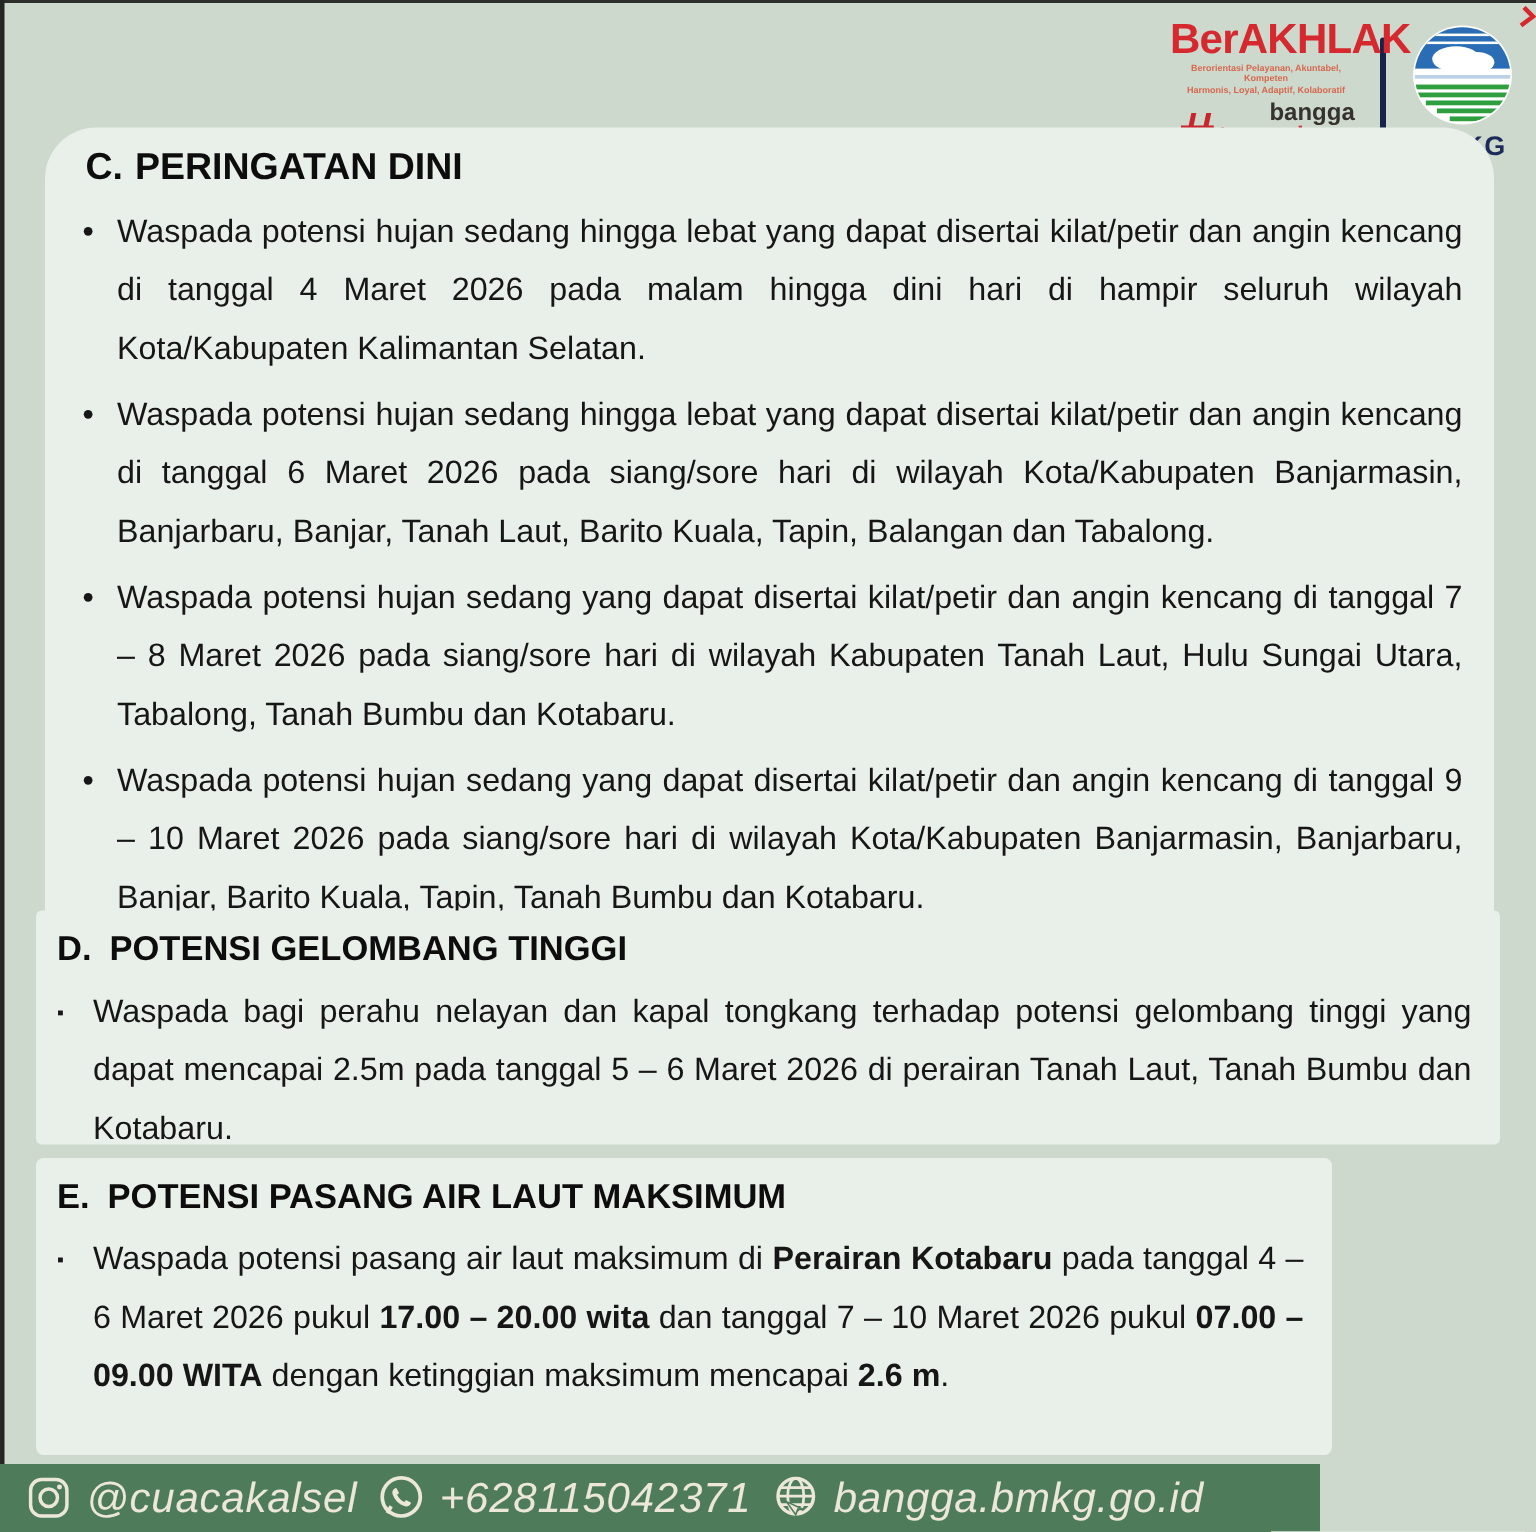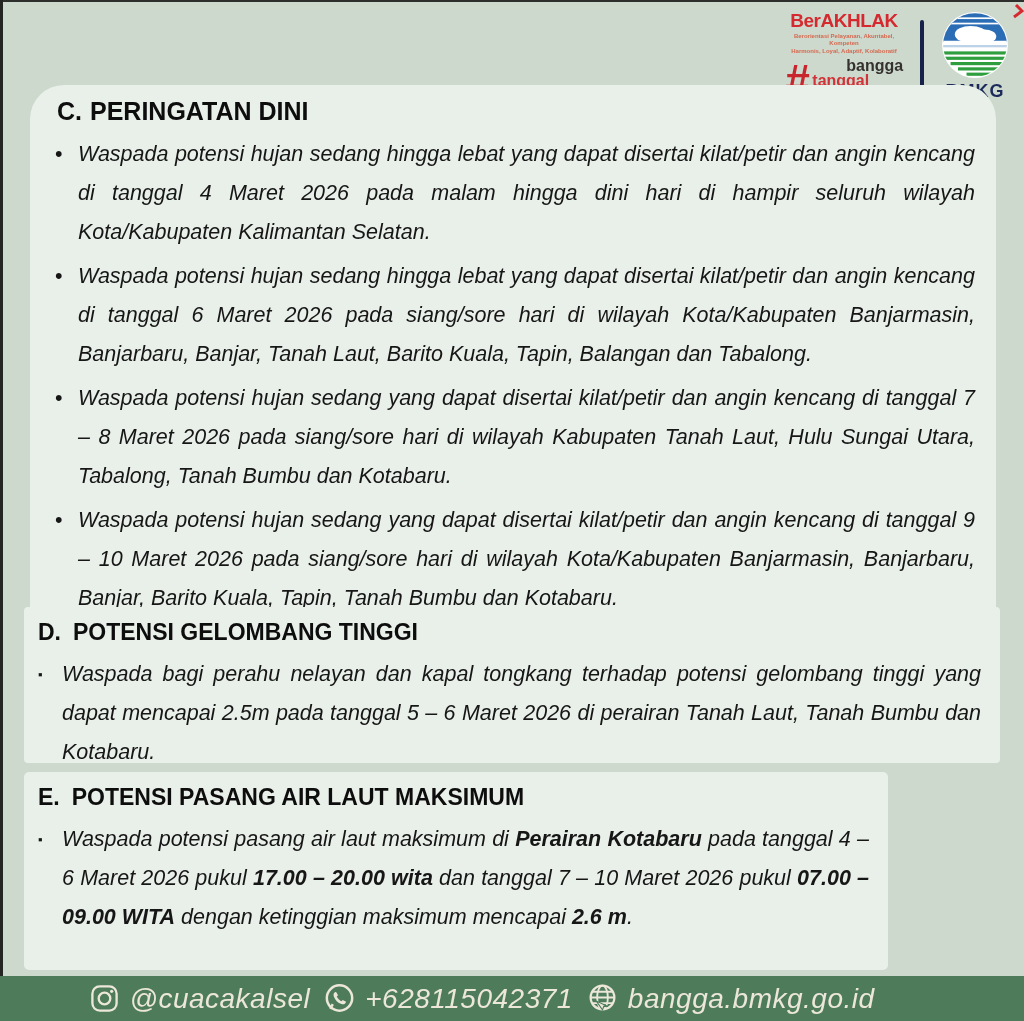--- a/index.html
+++ b/index.html
@@ -5,21 +5,21 @@
   html,body{margin:0;padding:0;}
   body{width:1024px;height:1021px;position:relative;overflow:hidden;
        font-family:"Liberation Sans","DejaVu Sans",sans-serif;background:#cdd9cd;}
   .page{position:absolute;inset:0;background:#cdd9cd;}
   .edge-top{position:absolute;left:0;top:0;width:1024px;height:2px;background:#2c2f2c;}
   .edge-left{position:absolute;left:0;top:0;width:3px;height:976px;background:#232623;}
 
   
   .logo-strip{position:absolute;top:10px;right:10px;display:flex;align-items:center;gap:12px;}
   .berakhlak{width:128px;text-align:center;}
-  .ba-title{position:relative;display:inline-block;font-size:19px;font-weight:bold;
+  .ba-title{position:relative;display:inline-block;font-size:28px;font-weight:bold;
             color:#d5292f;letter-spacing:-0.5px;}
   .ba-chev{position:absolute;right:-11px;top:-6px;}
   .ba-tag{font-size:6px;line-height:7px;color:#d5694f;font-weight:bold;margin-top:1px;}
   .hashtag-row{display:flex;justify-content:center;align-items:center;margin-top:3px;gap:3px;}
   .hash-sym{font-size:44px;font-weight:bold;font-style:italic;color:#c8262c;line-height:40px;}
   .hash-words{text-align:left;font-weight:bold;font-size:16px;line-height:15px;}
   .hw1{color:#35312e;padding-left:34px;}.hw2{color:#d03338;}.hw3{color:#b5232a;}
   .logo-divider{width:4px;height:74px;background:#16224a;border-radius:2px;}
   .bmkg-block{width:78px;text-align:center;}
   .bmkg-label{font-size:18px;font-weight:bold;color:#1b2a5a;letter-spacing:1px;margin-top:-2px;}
@@ -33,25 +33,25 @@
   .card-c .sec-title{font-size:25px;padding-left:2px;}
   .card-d .sec-title,.card-e .sec-title{font-size:23px;}
   .sec-letter{display:inline-block;}
   .card-c .sec-name{margin-left:8px;}
   .card-d .sec-name,.card-e .sec-name{margin-left:12px;}
 
   .bullet{display:flex;font-size:21.5px;line-height:39px;}
   .bullet + .bullet{margin-top:5px;}
   .bullet .marker{flex:0 0 23px;color:#161616;}
   .card-d .bullet .marker,.card-e .bullet .marker{flex:0 0 24px;font-size:13px;}
-  .bullet .btxt{flex:1;text-align:justify;padding-right:9px;font-style:italic;}
+  .bullet .btxt{flex:1;text-align:justify;padding-right:9px;}
   .seg-b{font-weight:bold;margin-top:28px;}
 
   
-  .footer{position:absolute;left:0;bottom:0;width:1024px;height:45px;background:#4e7c5b;
+  .footer{position:absolute;left:0;bottom:0;width:880px;height:45px;background:#4e7c5b;
           display:flex;align-items:center;justify-content:center;gap:13px;padding-right:60px;
           box-sizing:border-box;}
   .f-item{display:flex;align-items:center;gap:9px;}
   .f-text{color:#ece7d9;font-size:28px;font-style:italic;font-weight:500;letter-spacing:0.5px;}
   .f-icon{display:block;}
 </style>
 </head>
 <body>
 
 <div class="page">

